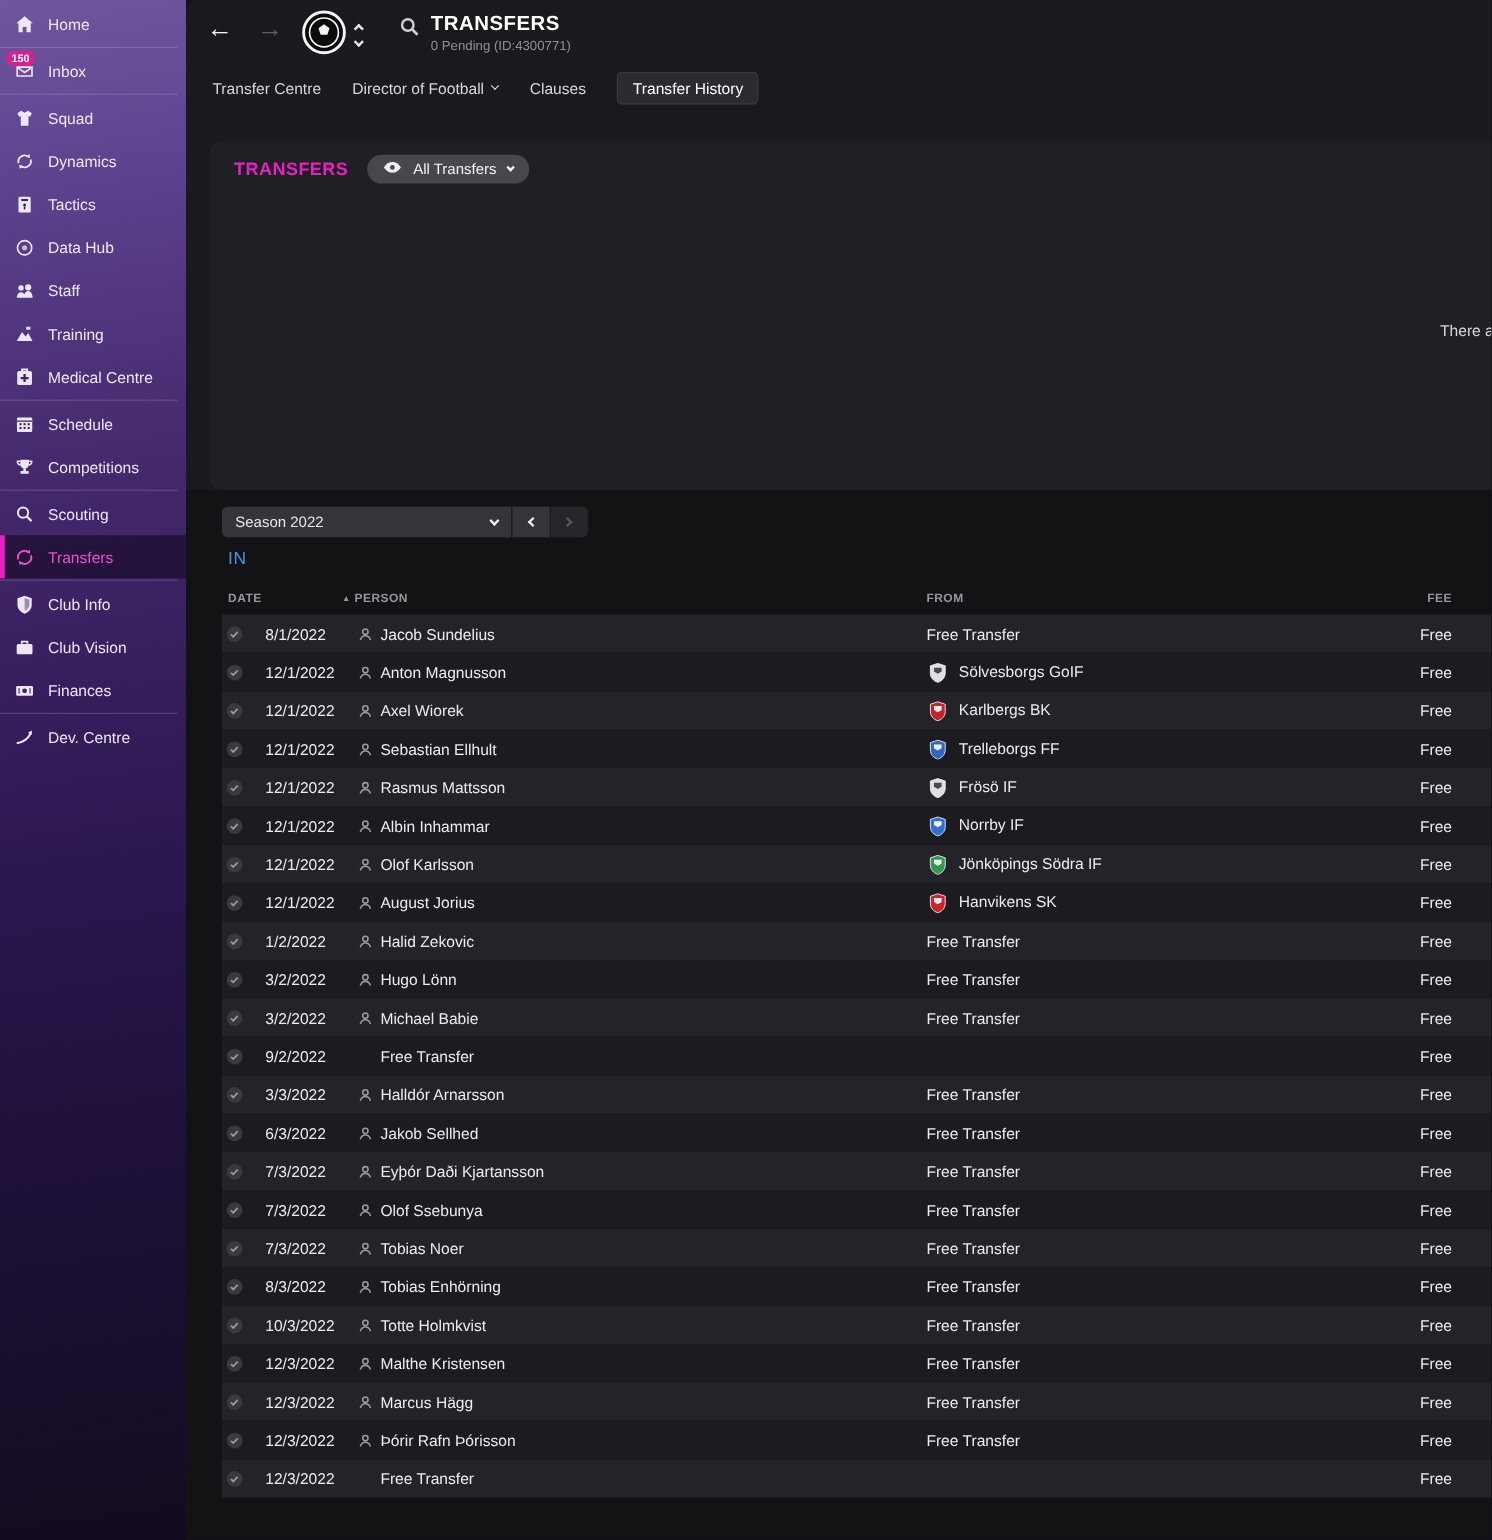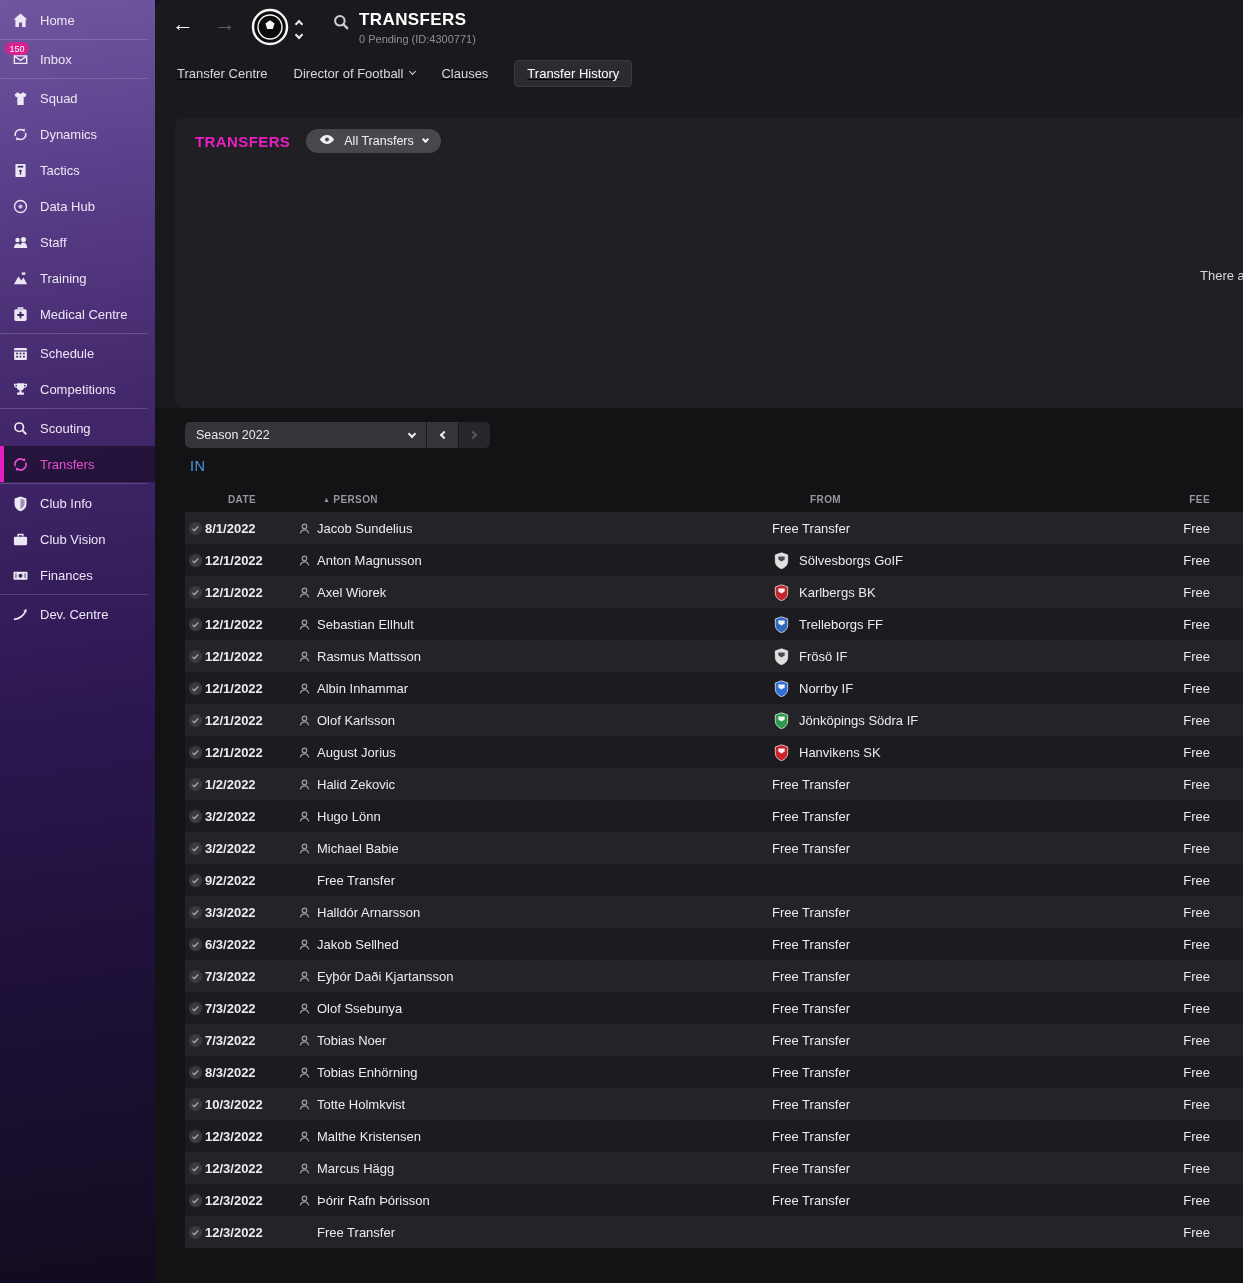--- a/index.html
+++ b/index.html
@@ -10,41 +10,41 @@
   .sidebar { position:absolute; left:0; top:0; bottom:0; width:155px;
     background:linear-gradient(172deg,#70559f 0%,#5a3f8a 14%,#43276b 32%,#2b1750 56%,#1b0f33 80%,#130b20 100%); }
   .side-list { padding-top:2px; }
   .side-item { position:relative; height:36px; display:flex; align-items:center; gap:10px;
     padding-left:10px; color:#ece7f5; font-size:13px; cursor:pointer; }
   .side-item .icon { width:20px; height:20px; display:flex; align-items:center; justify-content:center; flex:0 0 20px; }
   .side-item.active { background:rgba(10,4,18,.5); color:#ea4fd1; }
   .side-item.active::before { content:""; position:absolute; left:0; top:0; bottom:0; width:4px; background:#e620c0; }
   .side-divider { height:1px; background:rgba(255,255,255,.16); margin:1px 0; width:148px; }
   .badge-count { position:absolute; left:5px; top:1px; background:#d6218f; color:#fff; font-size:9px;
-    font-weight:normal; padding:1.5px 4.5px; border-radius:8px; }
+    font-weight:bold; padding:1.5px 4.5px; border-radius:8px; }
 
   
   .main { position:absolute; left:155px; top:0; right:0; bottom:0;
     background:linear-gradient(to bottom,#1a1a1e 0,#1a1a1e 408px,#131316 408px,#131316 100%);
     border-top-left-radius:10px; overflow:hidden; }
 
   .nav-arrow { position:absolute; top:11px; font-size:22px; color:#f2f2f4; cursor:pointer; }
   .nav-arrow.back { left:17px; }
   .nav-arrow.fwd { left:59px; color:#5c5c62; }
   .club-switch { position:absolute; left:96px; top:8px; display:flex; align-items:center; cursor:pointer; }
   .chev-stack { display:flex; flex-direction:column; gap:5px; margin-left:7px; }
   .chev { width:6px; height:6px; border-right:2px solid #e8e8ec; border-bottom:2px solid #e8e8ec; }
   .chev.up { transform:rotate(-135deg); }
   .chev.down { transform:rotate(45deg); }
   .search-btn { position:absolute; left:177px; top:13px; cursor:pointer; }
   .title-group { position:absolute; left:204px; top:10px; }
   .page-title { color:#fff; font-weight:bold; font-size:17px; letter-spacing:.4px; }
   .page-sub { color:#8f8f96; font-size:11px; margin-top:3px; }
 
-  .tabs { position:absolute; left:22px; top:59px; display:flex; align-items:center; gap:26px; height:28px;text-decoration:underline; }
+  .tabs { position:absolute; left:22px; top:59px; display:flex; align-items:center; gap:26px; height:28px; }
   .tab { color:#d6d6da; font-size:13px; display:flex; align-items:center; gap:7px; cursor:pointer; }
   .tab .menu-chev { width:5px; height:5px; border-right:1.6px solid #d6d6da; border-bottom:1.6px solid #d6d6da;
     transform:rotate(45deg); margin-top:-3px; }
   .tab.active { background:#2b2b30; border:1px solid #3a3a40; border-radius:4px; padding:5px 12px; color:#fff; }
 
   
   .panel { position:absolute; left:20px; top:118px; right:0; height:290px; background:#1f1f24;
     border-radius:8px 0 0 8px; overflow:hidden; }
   .panel-head { display:flex; align-items:center; gap:16px; padding:11px 0 0 20px; }
   .panel-title { color:#e81fc1; font-weight:bold; font-size:15px; letter-spacing:.4px; }
@@ -68,25 +68,25 @@
 
   .in-label { position:absolute; left:35px; top:458px; color:#4a96dd; font-weight:normal; font-size:14.5px; letter-spacing:.5px; }
 
   
   .table { position:absolute; left:30px; top:487px; right:0; }
   .thead { display:flex; height:25px; align-items:center; color:#96969c; font-size:10px; font-weight:bold; letter-spacing:.4px; }
   .trow { display:flex; height:32px; align-items:center; font-size:13px; color:#ececef; cursor:pointer; }
   .trow.light { background:#242428; }
   .trow.dark { background:#1c1c20; }
   .col-date { flex:0 0 100px; display:flex; align-items:center; padding-left:3px; }
-  .col-date .date-txt { margin-left:2px;font-weight:bold; }
-  .thead .col-date { padding-left:5px;margin-left:38px; }
+  .col-date .date-txt { margin-left:18px; }
+  .thead .col-date { padding-left:5px; }
   .col-person { flex:0 0 455px; display:flex; align-items:center; }
   .col-person .icon { margin-left:13px; margin-right:6px; display:flex; }
-  .col-from { flex:1 1 auto; display:flex; align-items:center; gap:10px;padding-left:32px; }
+  .col-from { flex:1 1 auto; display:flex; gap:10px;padding-left:32px; }
   .col-from .crest { display:flex; margin-left:2px; }
   .col-fee { flex:0 0 95px; text-align:right; padding-right:33px; }
   .sort-arrow { font-size:7px; margin-right:3px; color:#96969c; }
   .thead-person { flex:0 0 455px; display:flex; align-items:center; }
 </style>
 </head>
 <body>
 
 <div class="sidebar">
   <div class="side-list">

